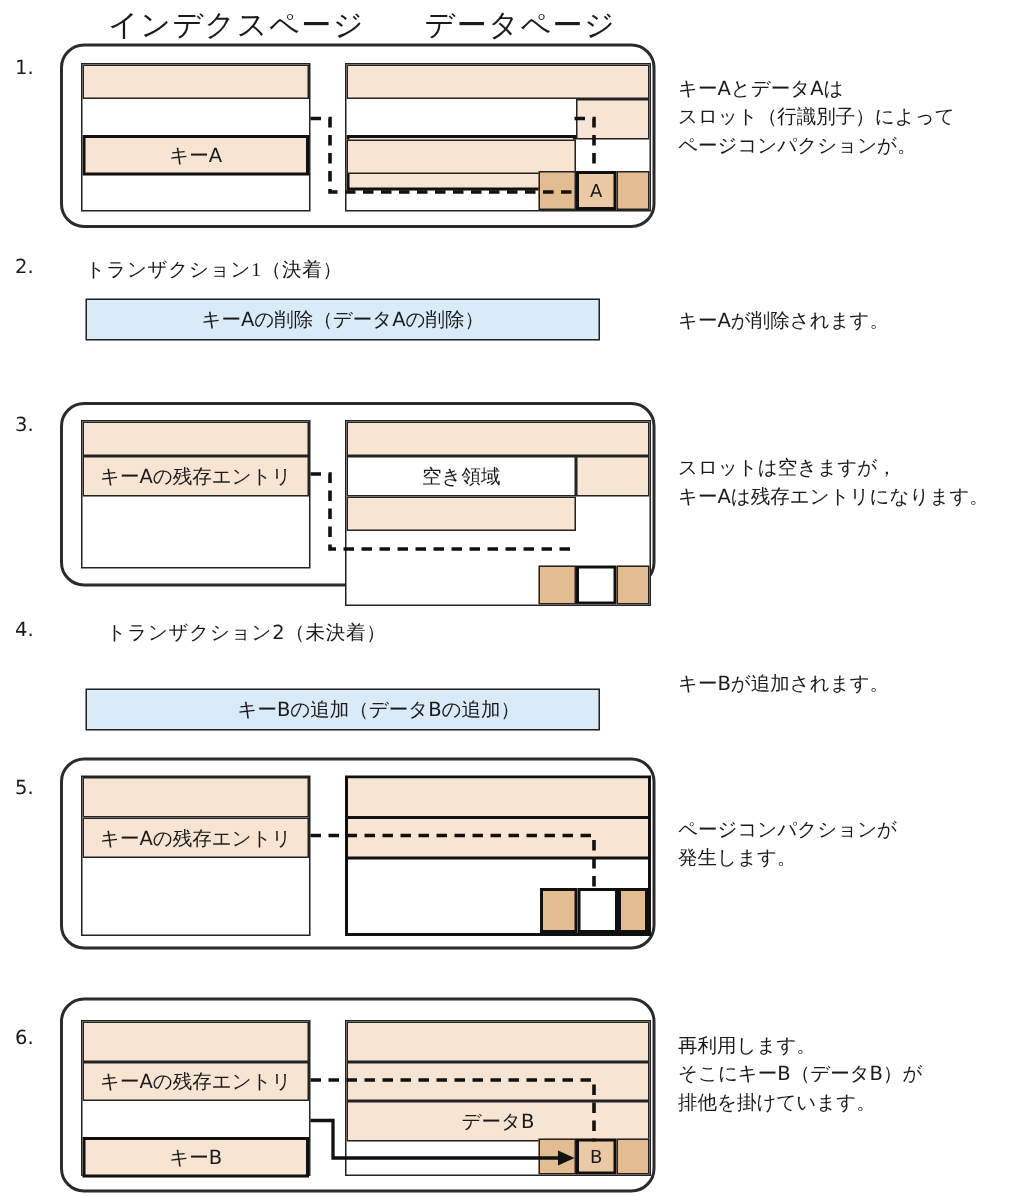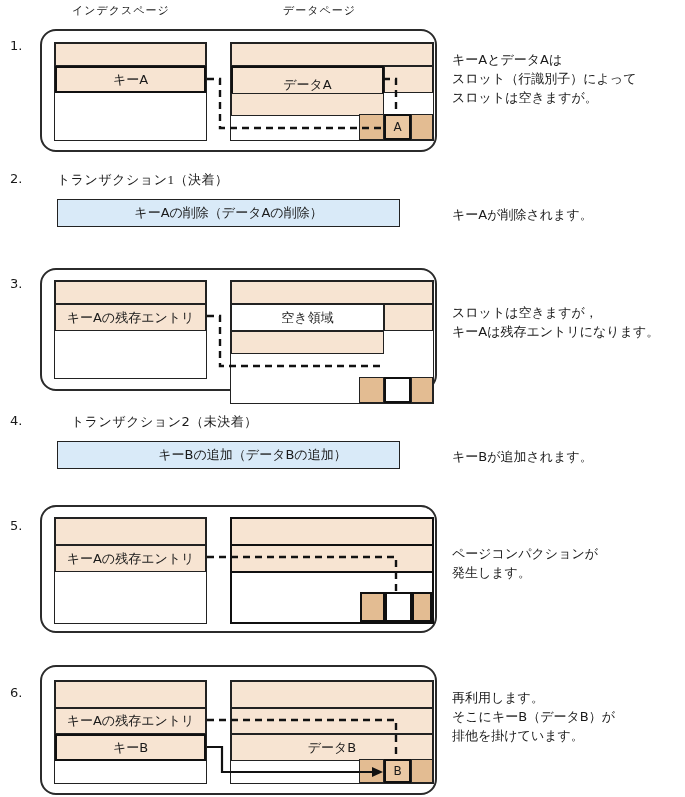--- a/index.html
+++ b/index.html
@@ -1,26 +1,26 @@
 <!DOCTYPE html>
 <html><head>
 <meta charset="utf-8">
 <style>
   html,body{margin:0;padding:0;background:#fff;}
   .canvas{position:relative;width:685px;height:797px;background:#fff;overflow:hidden;
           font-family:"DejaVu Sans",sans-serif;color:#1a1a1a;}
-  .hdr{position:absolute;top:3px;font-size:11px;letter-spacing:1px;white-space:nowrap;}
+  .hdr{position:absolute;top:3px;font-size:20px;letter-spacing:1px;white-space:nowrap;}
   .stepnum{position:absolute;left:10px;font-size:13px;}
   .sectitle{position:absolute;left:57px;font-size:13px;letter-spacing:0.5px;white-space:nowrap;}
   .group{position:absolute;left:40px;width:397px;border:2px solid #2b2b2b;border-radius:16px;
          background:#fff;box-sizing:border-box;}
   .pagebox{position:absolute;background:#fff;border:1.4px solid #222;box-sizing:border-box;}
   .row{position:absolute;box-sizing:border-box;}
   .b1{border:1.2px solid #222;}
-  .b2{border:2.6px solid #101010;}
+  .b2{border:2.6px solid #101010;margin-top:24px;}
   .tan{background:#F7E4D2;}
   .tandark{background:#E3BC92;}
   .slotlite{background:#EBC9A4;}
   .lbl{display:flex;align-items:center;justify-content:center;font-size:13px;white-space:nowrap;}
   .slotlbl{display:flex;align-items:center;justify-content:center;font-size:12px;}
   .bluebox{position:absolute;left:57px;width:343px;height:28px;background:#D9EAF8;
            border:1.4px solid #222;box-sizing:border-box;
            display:flex;align-items:center;justify-content:center;font-size:13px;white-space:nowrap;}
   .note{position:absolute;left:452px;font-size:13px;line-height:19px;white-space:nowrap;}
   svg.wires{position:absolute;left:0;top:0;pointer-events:none;}
@@ -59,21 +59,21 @@
       <div class="row tandark b1" style="left:180px;right:0;bottom:0;height:26px;"></div>
     </div>
     <svg class="wires" width="397" height="123" viewBox="0 0 397 123">
       <path class="dash" d="M165 48 H178 V97 H341"></path>
       <path class="dash" d="M341 48 H354 V85"></path>
     </svg>
   </div>
   <div class="note" style="top:50px;">
     <div>キーAとデータAは</div>
     <div>スロット（行識別子）によって</div>
-    <div>スロットは空きますが。</div>
+    <div>ページコンパクションが。</div>
   </div>
 
   <div class="sectitle" style="top:171px;font-family:Liberation Serif, serif;">トランザクション1（決着）</div>
   <div class="bluebox" style="top:199px;">キーAの削除（データAの削除）</div>
   <div class="note" style="top:205px;">
     <div>キーAが削除されます。</div>
   </div>
 
   <div class="group" style="top:268px;height:123px;">
     <div class="pagebox" style="left:12px;top:10px;width:153px;height:99px;">
@@ -92,21 +92,21 @@
     <svg class="wires" width="397" height="123" viewBox="0 0 397 123">
       <path class="dash" d="M165 46 H178 V96 H341"></path>
     </svg>
   </div>
   <div class="note" style="top:303px;">
     <div>スロットは空きますが，</div>
     <div>キーAは残存エントリになります。</div>
   </div>
 
   <div class="sectitle" style="top:413px;margin-left:14px;">トランザクション2（未決着）</div>
-  <div class="bluebox" style="top:441px;padding-left:48px;">キーBの追加（データBの追加）</div>
+  <div class="bluebox" style="top:459px;padding-left:48px;">キーBの追加（データBの追加）</div>
   <div class="note" style="top:447px;">
     <div>キーBが追加されます。</div>
   </div>
 
   <div class="group" style="top:505px;height:128px;">
     <div class="pagebox" style="left:12px;top:10px;width:153px;height:107px;">
       <div class="row tan b1" style="left:0;right:0;top:0;height:27px;"></div>
       <div class="row tan b1 lbl" style="left:0;right:0;top:27px;height:27px;">キーAの残存エントリ</div>
     </div>
     <div class="pagebox" style="left:188px;top:10px;width:204px;height:107px;border:2.6px solid #101010;">

